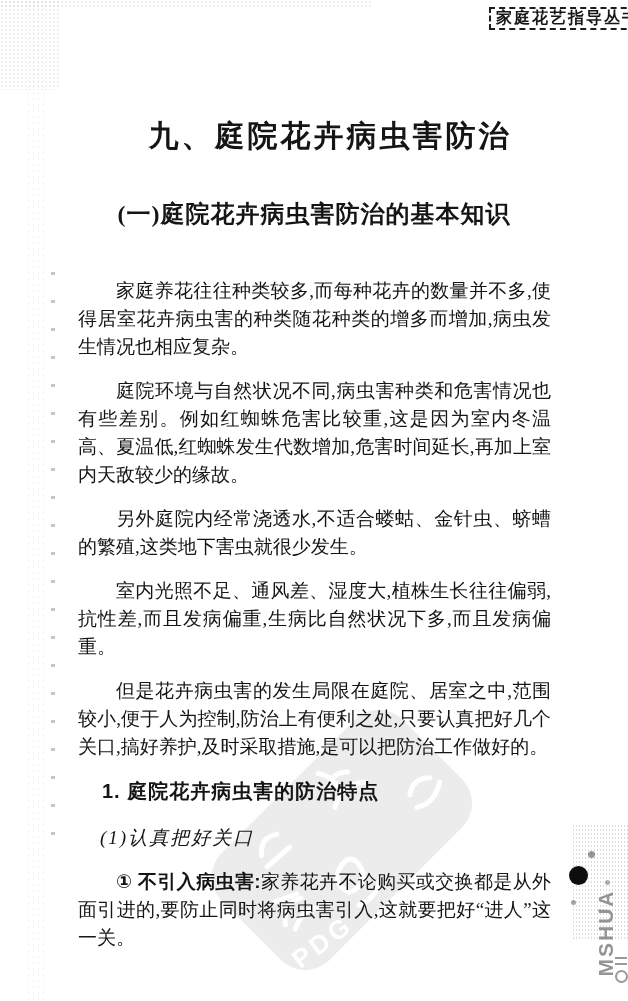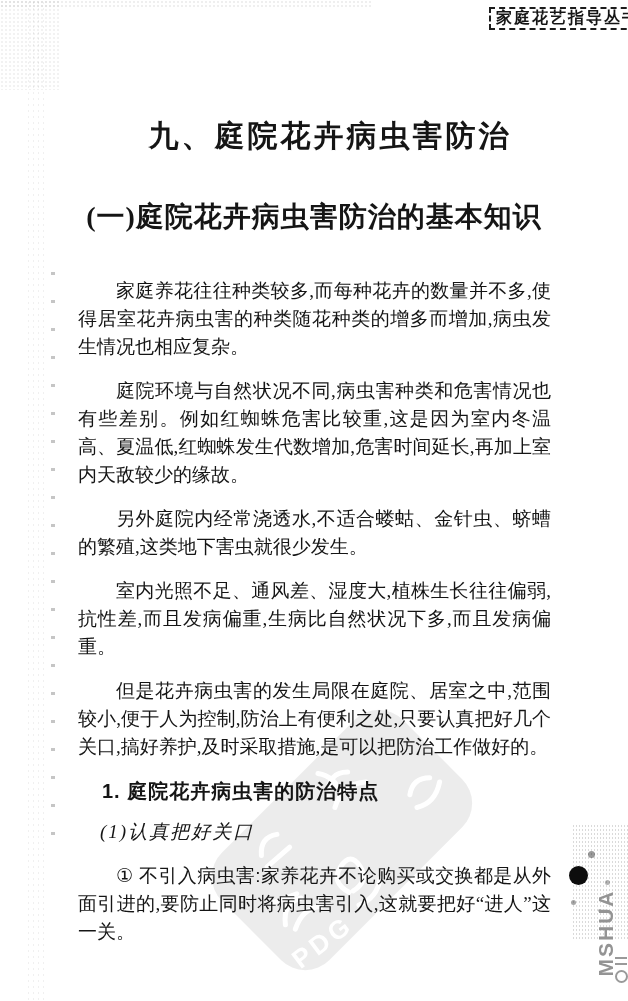--- a/index.html
+++ b/index.html
@@ -18,30 +18,30 @@
     background:repeating-linear-gradient(to bottom,rgba(0,0,0,.5) 0 3px,transparent 3px 28px);}
   
   .series-box{position:absolute;top:7px;left:489px;display:flex;align-items:flex-start;z-index:4;}
   .series-inner{border:2px dashed #1c1c1c;padding:1px 5px 2px;font-size:16px;font-weight:700;
     letter-spacing:2px;white-space:nowrap;line-height:16px;}
   .series-square{width:21px;height:21px;background:#0a0a0a;margin-left:1px;margin-top:2px;}
   
   .chapter-title{position:absolute;top:100px;left:0;width:100%;margin:16px;text-align:center;
     font-size:30px;font-weight:700;letter-spacing:3px;z-index:2;}
   .section-title{position:absolute;top:198px;left:0;width:100%;margin:0;text-align:center;
-    font-size:28px;font-weight:700;letter-spacing:1px;z-index:2;}
+    font-size:24px;font-weight:700;letter-spacing:1px;z-index:2;}
   
   .body{position:absolute;top:261px;left:62px;width:505px;font-size:19px;line-height:28px;
     text-align:justify;z-index:2;}
   .body p{margin:16px;text-indent:2em;}
   .subsection-heading{margin:16px 0 12px;padding-left:2em;font-size:20px;
     font-family:"Liberation Sans","DejaVu Sans",sans-serif;font-weight:700;letter-spacing:1px;}
-  .sub-item-heading{margin-top:13px;padding-left:2em;font-size:19px;font-style:italic;letter-spacing:2px;}
+  .sub-item-heading{margin-top:19px;padding-left:2em;font-size:19px;font-style:italic;letter-spacing:2px;}
   .item-paragraph{margin-top:10px;}
-  .item-lead{font-family:"Liberation Sans","DejaVu Sans",sans-serif;font-weight:400;}
+  .item-lead{font-family:"Liberation Sans","DejaVu Sans",sans-serif;font-weight:700;}
   
   .watermark{position:absolute;left:214px;top:764px;width:256px;height:152px;
     transform:rotate(-45deg);background:rgba(0,0,0,0.075);border-radius:34px;z-index:1;}
   .watermark svg{position:absolute;top:0;left:0;}
   .pdg-text{position:absolute;left:8px;bottom:2px;color:#ffffff;font-size:26px;font-weight:700;
     font-family:"Liberation Sans","DejaVu Sans",sans-serif;letter-spacing:4px;transform:rotate(8deg);}
   
   .ink-dot{position:absolute;left:569px;top:866px;width:19px;height:19px;border-radius:50%;
     background:#0d0d0d;z-index:3;
     box-shadow:13px -21px 0 -6px rgba(0,0,0,.40),-5px 27px 0 -7px rgba(0,0,0,.35),

